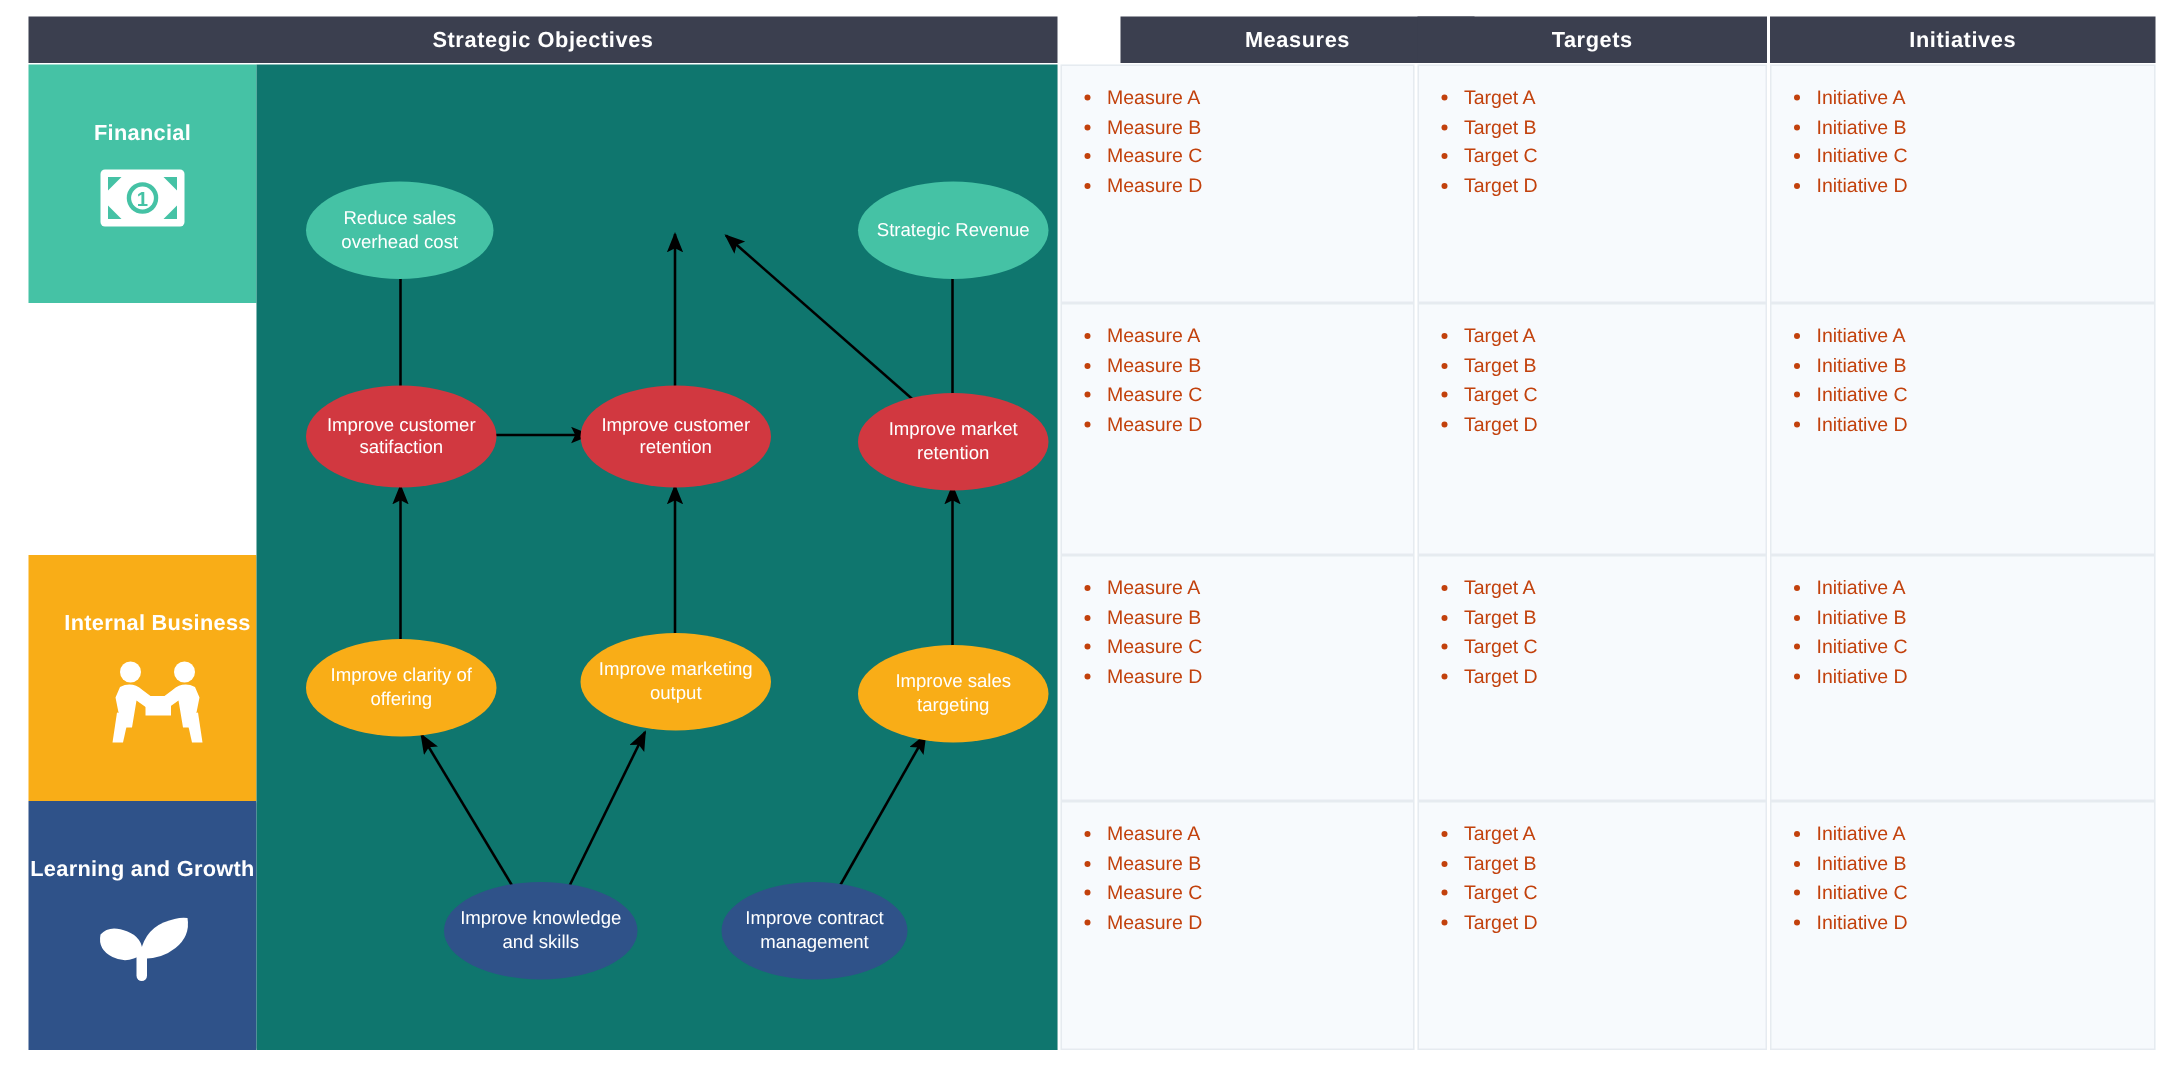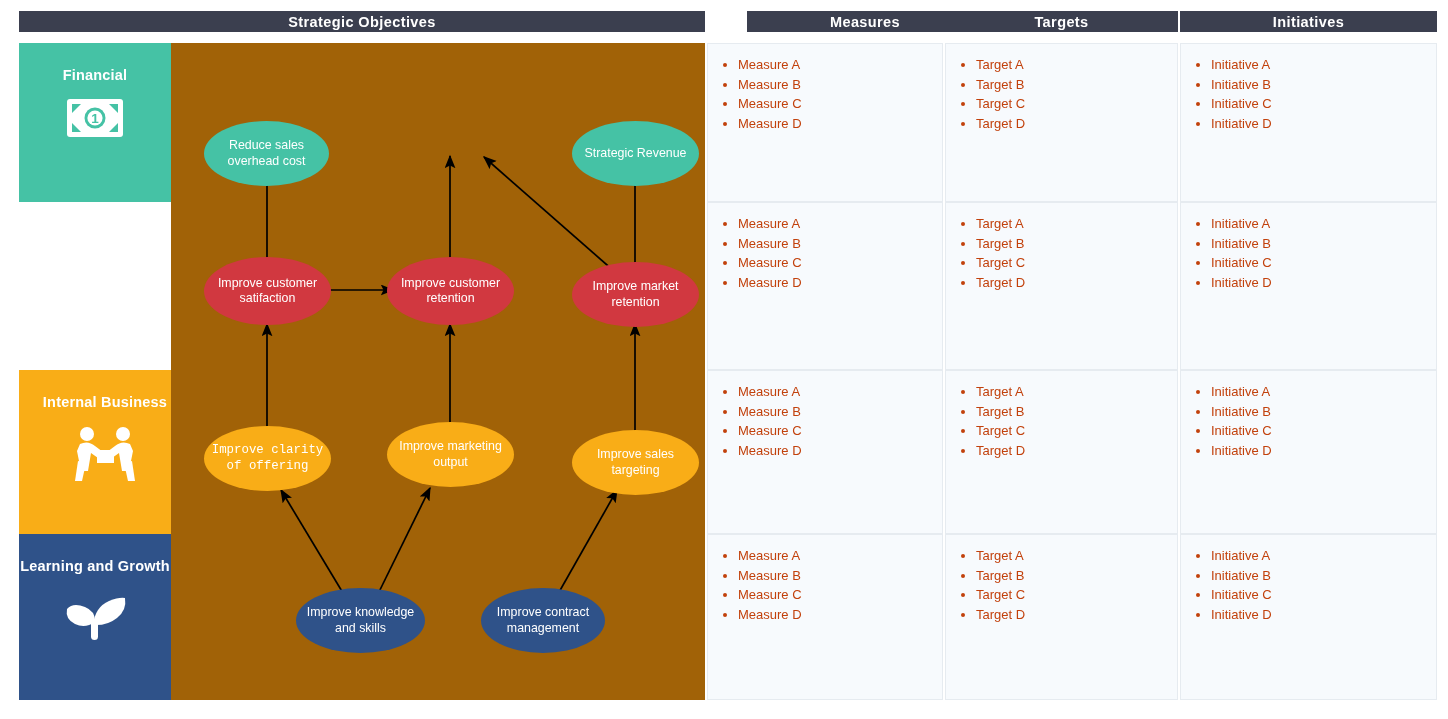--- a/index.html
+++ b/index.html
@@ -16,21 +16,21 @@
   #root {
     position: relative;
     width: 1448px;
     height: 719px;
   }
 
   
   .hdr {
     position: absolute;
     top: 11px;
-    height: 21px;
+    height: 31px;
     background: #3b3f4f;
     color: #ffffff;
     font-size: 14.5px;
     font-weight: bold;
     letter-spacing: 0.4px;
     display: flex;
     align-items: center;
     justify-content: center;
     box-sizing: border-box;
   }
@@ -48,38 +48,38 @@
     flex-direction: column;
     align-items: center;
     box-sizing: border-box;
     color: #ffffff;
   }
   .persp-label {
     font-size: 14.5px;
     font-weight: bold;
     text-align: center;
     line-height: 1.42;
-    margin-top: 22px;
+    margin-top: 36px;
     letter-spacing: 0.2px;
   }
   .persp-icon {
     margin-top: 12px;
     display: flex;
     align-items: center;
     justify-content: center;
   }
 
   
   .map-area {
     position: absolute;
     left: 171px;
     top: 43px;
     width: 534px;
     height: 657px;
-    background: #a16207;
+    background: #0f766e;
   }
   #arrows {
     position: absolute;
     left: 0; top: 0;
     width: 534px;
     height: 657px;
   }
   .node {
     position: absolute;
     display: flex;
@@ -244,21 +244,21 @@
     <div class="node" style="left:33px;  top:214px; width:127px; height:68px; background:#d13840;">
       <span>Improve customer satifaction</span>
     </div>
     <div class="node" style="left:216px; top:214px; width:127px; height:68px; background:#d13840;">
       <span>Improve customer retention</span>
     </div>
     <div class="node" style="left:401px; top:219px; width:127px; height:65px; background:#d13840;">
       <span>Improve market retention</span>
     </div>
 
-    <div class="node" style="left:33px;  top:383px; width:127px; height:65px; background:#f9ad17;font-family:Liberation Mono, monospace;">
+    <div class="node" style="left:33px;  top:383px; width:127px; height:65px; background:#f9ad17;">
       <span>Improve clarity of offering</span>
     </div>
     <div class="node" style="left:216px; top:379px; width:127px; height:65px; background:#f9ad17;">
       <span>Improve marketing output</span>
     </div>
     <div class="node" style="left:401px; top:387px; width:127px; height:65px; background:#f9ad17;">
       <span>Improve sales targeting</span>
     </div>
 
     <div class="node" style="left:125px; top:545px; width:129px; height:65px; background:#2f5289;">

